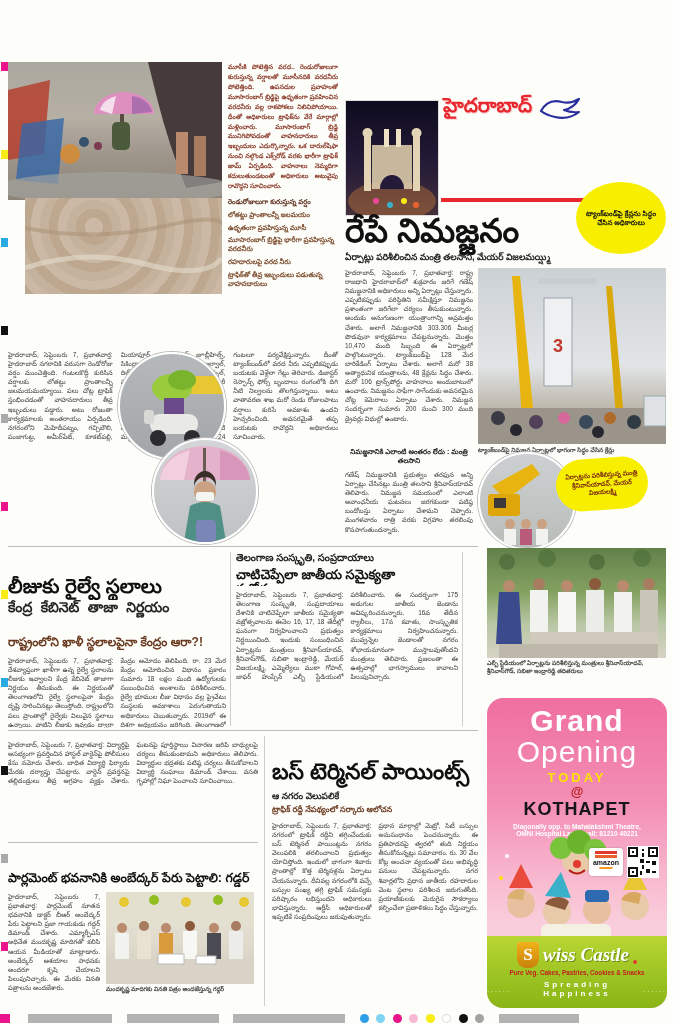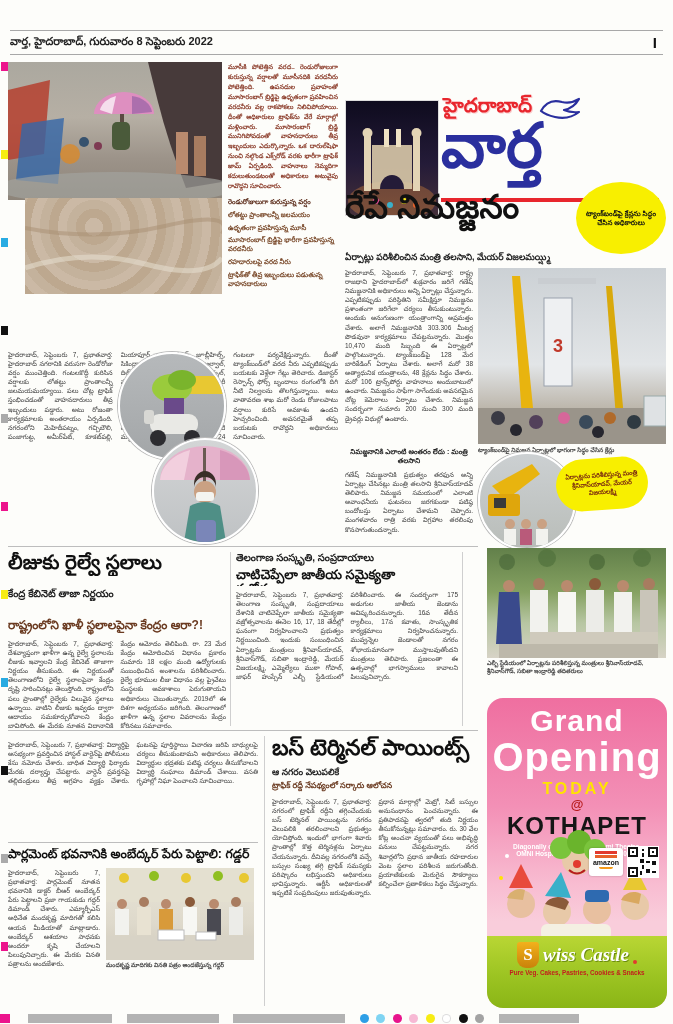--- a/index.html
+++ b/index.html
@@ -4,21 +4,21 @@
 <style>
   html,body{margin:0;padding:0;background:#e9e9e6;}
   #page{position:relative;width:673px;height:1024px;background:#fdfdfa;margin:0 auto;
         font-family:"Liberation Sans",sans-serif;overflow:hidden;}
   .abs{position:absolute;}
   .photo{position:absolute;overflow:hidden;background:#c9c9c6;}
   .circle{border-radius:50%;border:2px solid #fff;box-shadow:0 0 0 1px #bbb;}
   .body-text{font-size:6.5px;line-height:1.4;color:#3b3b3b;text-align:justify;overflow:hidden;}
   .cols2{column-count:2;column-gap:7px;}
   .cols3{column-count:3;column-gap:8px;}
-  .headline{font-weight:bold;color:#101010;line-height:1.05;overflow:hidden;}
+  .headline{font-weight:bold;color:#101010;line-height:1.05;overflow:hidden;margin-top:24px;}
   .subhead{font-weight:bold;color:#222;overflow:hidden;}
   .caption{font-size:6px;line-height:1.3;color:#444;font-weight:bold;overflow:hidden;}
   .rule-h{position:absolute;background:#bdbdbd;height:1px;}
   .rule-v{position:absolute;background:#cfcfcf;width:1px;}
   .regsq{position:absolute;left:1px;width:7px;height:9px;}
   .dot{width:9px;height:9px;border-radius:50%;display:inline-block;margin-right:3px;vertical-align:middle;}
   .graybar{height:9px;background:#b3b3b3;display:inline-block;vertical-align:middle;margin-right:10px;}
 </style>
 </head>
 <body>
@@ -32,24 +32,20 @@
     <div class="regsq" style="top:326px;background:#111"></div>
     <div class="regsq" style="top:414px;background:#aaa"></div>
     <div class="regsq" style="top:502px;background:#ec148c"></div>
     <div class="regsq" style="top:590px;background:#f7ec13"></div>
     <div class="regsq" style="top:678px;background:#29abe2"></div>
     <div class="regsq" style="top:766px;background:#111"></div>
     <div class="regsq" style="top:854px;background:#aaa"></div>
     <div class="regsq" style="top:942px;background:#ec148c"></div>
   </div>
 
-  <div class="abs" style="top:30px;left:10px;width:653px;height:23px;border-top:1px solid #a8a8a8;border-bottom:1px solid #a8a8a8;display:flex;align-items:center;justify-content:space-between;">
-    <span style="font-size:11px;font-weight:bold;color:#222;">వార్త, హైదరాబాద్, గురువారం 8 సెప్టెంబరు 2022</span>
-    <span style="font-size:15px;font-weight:bold;color:#111;margin-right:6px;">I</span>
-  </div>
 
   <div class="photo" style="left:8px;top:62px;width:214px;height:138px;background:linear-gradient(180deg,#aba89f 0%,#b6afa4 40%,#9c9389 70%,#8d8479 100%);">
     <svg width="214" height="138">
       <polygon points="0,28 42,18 36,92 0,98" fill="#b5402f" opacity="0.85"></polygon>
       <polygon points="14,62 56,56 50,122 8,118" fill="#3566a8" opacity="0.8"></polygon>
       <circle cx="62" cy="92" r="10" fill="#d98a2b" opacity="0.8"></circle>
       <path d="M86 52 a30 22 0 0 1 60 0 Z" fill="#de8fc0"></path>
       <path d="M92 48 a24 18 0 0 1 16 -14 L104 52 Z" fill="#fff" opacity="0.7"></path>
       <path d="M124 34 a24 18 0 0 1 20 16 L124 52 Z" fill="#8a5aa0" opacity="0.6"></path>
       <rect x="112" y="52" width="4" height="26" fill="#5a4a42"></rect>
@@ -82,21 +78,20 @@
         <circle cx="58" cy="100" r="3" fill="#f7ec13"></circle>
         <circle cx="70" cy="104" r="3" fill="#e8622b"></circle>
       </svg>
     </div>
     <div class="abs" style="left:98px;top:0;width:220px;height:28px;display:flex;align-items:center;gap:6px;">
       <span style="font-size:20px;font-weight:900;color:#e8262d;text-shadow:1px 1px 0 #f9c9c9;white-space:nowrap;">హైదరాబాద్</span>
       <svg width="44" height="26" viewBox="0 0 44 26">
         <path d="M3 16 Q10 3 24 7 Q33 9 41 4 Q36 13 26 15 Q33 18 41 17 Q31 25 17 22 Q8 20 3 16 Z" fill="none" stroke="#2a2f9e" stroke-width="2.2" stroke-linejoin="round"></path>
       </svg>
     </div>
-    <div class="abs" style="left:96px;top:18px;width:222px;height:84px;font-size:62px;font-weight:900;color:#2a2f9e;line-height:1.1;overflow:hidden;">వార్త</div>
     <div class="abs" style="left:96px;top:104px;width:218px;height:4px;background:#e8262d;"></div>
   </div>
 
   <div class="abs headline" style="left:345px;top:190px;width:230px;height:58px;font-size:33px;font-weight:900;">రేపే నిమజ్జనం</div>
   <div class="abs" style="left:576px;top:182px;width:90px;height:72px;background:#f8ef00;border-radius:50%;display:flex;align-items:center;justify-content:center;text-align:center;">
     <span style="font-size:7px;font-weight:bold;color:#111;line-height:1.35;padding:0 8px;">ట్యాంక్‌బండ్‌పై క్రేన్లను సిద్ధం చేసిన అధికారులు</span>
   </div>
   <div class="abs subhead" style="left:345px;top:252px;width:322px;height:13px;font-size:9px;">ఏర్పాట్లు పరిశీలించిన మంత్రి తలసాని, మేయర్ విజలమయ్ష్మి</div>
 
   <div class="abs body-text" style="left:345px;top:268px;width:128px;height:176px;">హైదరాబాద్, సెప్టెంబరు 7, ప్రభాతవార్త: రాష్ట్ర రాజధాని హైదరాబాద్‌లో శుక్రవారం జరిగే గణేష్ నిమజ్జనానికి అధికారులు అన్ని ఏర్పాట్లు చేస్తున్నారు. ఎప్పటికప్పుడు పరిస్థితిని సమీక్షిస్తూ నిమజ్జనం ప్రశాంతంగా జరిగేలా చర్యలు తీసుకుంటున్నారు. అందుకు అనుగుణంగా యంత్రాంగాన్ని అప్రమత్తం చేశారు. అలాగే నిమజ్జనానికి 303.306 మీటర్ల పొడవునా కార్యక్రమాలు చేపట్టనున్నారు. మొత్తం 10,470 మంది సిబ్బంది ఈ ఏర్పాట్లలో పాల్గొంటున్నారు. ట్యాంక్‌బండ్‌పై 128 మేర బారికేడింగ్ ఏర్పాటు చేశారు. అలాగే మరో 38 అత్యాధునిక యంత్రాలను, 48 క్రేన్లను సిద్ధం చేశారు. మరో 106 ట్రాన్స్‌పోర్టు వాహనాలు అందుబాటులో ఉంచారు. నిమజ్జనం సాఫీగా సాగేందుకు అవసరమైన చోట్ల కెమెరాలు ఏర్పాటు చేశారు. నిమజ్జన సందర్భంగా సుమారు 200 నుంచి 300 మంది డ్రైవర్లు విధుల్లో ఉంటారు.</div>
@@ -184,21 +179,21 @@
       <rect x="42" y="80" width="20" height="22" rx="4" fill="#7a86b8"></rect>
     </svg>
   </div>
 
   <div class="rule-h" style="left:8px;top:546px;width:470px;"></div>
   <div class="rule-v" style="left:230px;top:552px;height:174px;"></div>
   <div class="rule-v" style="left:462px;top:552px;height:174px;"></div>
 
   <div class="abs" style="left:8px;top:552px;width:218px;height:176px;overflow:hidden;">
     <div class="headline" style="font-size:20px;font-weight:900;height:24px;">లీజుకు రైల్వే స్థలాలు</div>
-    <div class="subhead" style="font-size:10px;margin-top:12px;">కేంద్ర కేబినెట్ తాజా నిర్ణయం</div>
+    <div class="subhead" style="font-size:14px;margin-top:0;font-family:Liberation Mono, monospace;">కేంద్ర కేబినెట్ తాజా నిర్ణయం</div>
     <div class="subhead" style="font-size:12px;color:#6a3a20;margin-top:16px;">రాష్ట్రంలోని ఖాళీ స్థలాలపైనా కేంద్రం ఆరా?!</div>
     <div class="body-text cols2" style="margin-top:4px;height:120px;">హైదరాబాద్, సెప్టెంబరు 7, ప్రభాతవార్త: దేశవ్యాప్తంగా ఖాళీగా ఉన్న రైల్వే స్థలాలను లీజుకు ఇవ్వాలని కేంద్ర కేబినెట్ తాజాగా నిర్ణయం తీసుకుంది. ఈ నిర్ణయంతో తెలంగాణలోని రైల్వే స్థలాలపైనా కేంద్రం దృష్టి సారించినట్లు తెలుస్తోంది. రాష్ట్రంలోని పలు ప్రాంతాల్లో రైల్వేకు విలువైన స్థలాలు ఉన్నాయి. వాటిని లీజుకు ఇవ్వడం ద్వారా ఆదాయం సమకూర్చుకోవాలని కేంద్రం భావిస్తోంది. ఈ మేరకు నూతన విధానానికి కేంద్రం ఆమోదం తెలిపింది. రా. 23 మేర కేంద్రం ఆమోదించిన విధానం ప్రకారం సుమారు 18 లక్షల మంది ఉద్యోగులకు సంబంధించిన అంశాలను పరిశీలించారు. రైల్వే భూముల లీజు విధానం వల్ల ప్రైవేటు సంస్థలకు అవకాశాలు పెరుగుతాయని అధికారులు చెబుతున్నారు. 2019లో ఈ దిశగా అధ్యయనం జరిగింది. తెలంగాణలో ఖాళీగా ఉన్న స్థలాల వివరాలను కేంద్రం కోరినట్లు సమాచారం.</div>
   </div>
 
   <div class="abs" style="left:236px;top:552px;width:222px;height:176px;overflow:hidden;">
     <div class="subhead" style="font-size:10px;">తెలంగాణ సంస్కృతి, సంప్రదాయాలు</div>
     <div class="headline" style="font-size:13px;font-weight:900;margin-top:2px;height:18px;">చాటిచెప్పేలా జాతీయ సమైక్యతా వజ్రోత్సవాలు</div>
     <div class="body-text cols2" style="margin-top:4px;height:132px;">హైదరాబాద్, సెప్టెంబరు 7, ప్రభాతవార్త: తెలంగాణ సంస్కృతి, సంప్రదాయాలు దేశానికి చాటిచెప్పేలా జాతీయ సమైక్యతా వజ్రోత్సవాలను ఈనెల 16, 17, 18 తేదీల్లో ఘనంగా నిర్వహించాలని ప్రభుత్వం నిర్ణయించింది. ఇందుకు సంబంధించిన ఏర్పాట్లను మంత్రులు శ్రీనివాస్‌యాదవ్, శ్రీనివాస్‌గౌడ్, సబితా ఇంద్రారెడ్డి, మేయర్ విజయలక్ష్మి, ఎమ్మెల్యేలు ముఠా గోపాల్, జాఫర్ హుస్సేన్ ఎల్బీ స్టేడియంలో పరిశీలించారు. ఈ సందర్భంగా 175 అడుగుల జాతీయ జెండాను ఆవిష్కరించనున్నారు. 16వ తేదీన ర్యాలీలు, 17న కవాతు, సాంస్కృతిక కార్యక్రమాలు నిర్వహించనున్నారు. మువ్వన్నెల జెండాలతో నగరం శోభాయమానంగా ముస్తాబవుతోందని మంత్రులు తెలిపారు. ప్రజలంతా ఈ ఉత్సవాల్లో భాగస్వాములు కావాలని పిలుపునిచ్చారు.</div>
   </div>
 
@@ -274,24 +269,24 @@
   <div class="abs" style="left:272px;top:736px;width:206px;height:270px;overflow:hidden;">
     <div class="headline" style="font-size:22px;font-weight:900;height:28px;">బస్ టెర్మినల్ పాయింట్స్</div>
     <div class="subhead" style="font-size:9px;margin-top:3px;">ఆ నగరం వెలుపలికే</div>
     <div class="subhead" style="font-size:8px;color:#6a3a20;margin-top:2px;">ట్రాఫిక్ రద్దీ నేపథ్యంలో సర్కారు ఆలోచన</div>
     <div class="body-text cols2" style="margin-top:5px;height:204px;">హైదరాబాద్, సెప్టెంబరు 7, ప్రభాతవార్త: నగరంలో ట్రాఫిక్ రద్దీని తగ్గించేందుకు బస్ టెర్మినల్ పాయింట్లను నగరం వెలుపలికి తరలించాలని ప్రభుత్వం యోచిస్తోంది. ఇందులో భాగంగా శివారు ప్రాంతాల్లో కొత్త టెర్మినళ్లను ఏర్పాటు చేయనున్నారు. దీనివల్ల నగరంలోకి వచ్చే బస్సుల సంఖ్య తగ్గి ట్రాఫిక్ సమస్యకు పరిష్కారం లభిస్తుందని అధికారులు భావిస్తున్నారు. ఆర్టీసీ అధికారులతో ఇప్పటికే సంప్రదింపులు జరుపుతున్నారు. ప్రధాన మార్గాల్లో మెట్రో, సిటీ బస్సుల అనుసంధానం పెంచనున్నారు. ఈ ప్రతిపాదనపై త్వరలో తుది నిర్ణయం తీసుకోనున్నట్లు సమాచారం. రు. 30 వేల కోట్ల అంచనా వ్యయంతో పలు అభివృద్ధి పనులు చేపట్టనున్నారు. నగర శివార్లలోని ప్రధాన జాతీయ రహదారుల వెంట స్థలాల పరిశీలన జరుగుతోంది. ప్రయాణికులకు మెరుగైన సౌకర్యాలు కల్పించేలా ప్రణాళికలు సిద్ధం చేస్తున్నారు.</div>
   </div>
 
   <div class="abs" style="left:487px;top:698px;width:180px;height:310px;border-radius:16px;overflow:hidden;background:linear-gradient(180deg,#ef6fa0 0%,#f390b6 35%,#f8bcd1 60%,#f9cddb 72%);">
     <div style="text-align:center;padding-top:8px;">
       <div style="font-size:30px;font-weight:900;color:#fff;line-height:1.0;letter-spacing:1px;">Grand</div>
-      <div style="font-size:40px;font-weight:700;color:#fff;line-height:1.05;letter-spacing:1px;">Opening</div>
-      <div style="font-size:16px;font-weight:900;color:#ffe400;letter-spacing:3px;margin-top:2px;">TODAY</div>
+      <div style="font-size:30px;font-weight:400;color:#fff;line-height:1.05;letter-spacing:1px;">Opening</div>
+      <div style="font-size:13px;font-weight:900;color:#ffe400;letter-spacing:3px;margin-top:2px;">TODAY</div>
       <div style="font-size:13px;font-weight:900;color:#b71c1c;line-height:1.1;">@</div>
-      <div style="font-size:24px;font-weight:900;color:#161616;letter-spacing:1px;">KOTHAPET</div>
+      <div style="font-size:18px;font-weight:900;color:#161616;letter-spacing:1px;">KOTHAPET</div>
       <div style="font-size:6.6px;font-weight:bold;color:#fff;margin-top:3px;">Diagonally opp. to Mahalakshmi Theatre,</div>
       <div style="font-size:6.6px;font-weight:bold;color:#fff;">OMNI Hospital Lane  -  call: 81210 40221</div>
     </div>
 
     <div style="position:absolute;left:0;top:128px;width:180px;height:114px;">
       <svg width="180" height="114">
         <circle cx="90" cy="34" r="15" fill="#e8c9a8"></circle>
         <circle cx="74" cy="22" r="11" fill="#7ac43c"></circle>
           <circle cx="92" cy="16" r="12" fill="#6ab42c"></circle>
           <circle cx="108" cy="24" r="11" fill="#7ac43c"></circle>
@@ -345,20 +340,25 @@
 
     <div style="position:absolute;left:0;bottom:0;width:180px;height:72px;background:linear-gradient(180deg,#b9d634 0%,#9cc422 55%,#8ab516 100%);">
       <div style="display:flex;align-items:center;justify-content:center;gap:4px;margin-top:6px;">
         <div style="width:22px;height:26px;background:linear-gradient(180deg,#f2b11c,#c9820a);border-radius:3px 3px 9px 9px;display:flex;align-items:center;justify-content:center;">
           <span style="font-family:'Liberation Serif',serif;font-size:17px;font-weight:bold;color:#fff;">S</span>
         </div>
         <span style="font-family:'Liberation Serif',serif;font-style:italic;font-size:19px;font-weight:bold;color:#fff;text-shadow:1px 1px 0 #6a8a10;">wiss Castle</span>
         <span style="width:4px;height:4px;border-radius:50%;background:#e23a2e;align-self:flex-end;margin-bottom:4px;"></span>
       </div>
       <div style="text-align:center;font-size:6.3px;font-weight:900;color:#c21d1d;margin-top:1px;">Pure Veg. Cakes, Pastries, Cookies &amp; Snacks</div>
+      <div style="text-align:center;margin-top:4px;display:flex;align-items:center;justify-content:center;gap:5px;">
+        <span style="font-size:7px;color:#e9f2c9;letter-spacing:2px;">......</span>
+        <span style="font-size:8px;font-weight:bold;color:#fff;letter-spacing:3px;">Spreading Happiness</span>
+        <span style="font-size:7px;color:#e9f2c9;letter-spacing:2px;">......</span>
+      </div>
     </div>
   </div>
 
   <div class="abs" style="left:0;top:1009px;width:673px;height:11px;white-space:nowrap;">
     <span style="display:inline-block;width:10px;height:9px;background:#ec148c;vertical-align:middle;margin-right:14px;"></span>
     <span class="graybar" style="width:84px;"></span>
     <span class="graybar" style="width:92px;"></span>
     <span class="graybar" style="width:112px;"></span>
     <span class="dot" style="background:#2e9fe6;"></span>
     <span class="dot" style="background:#7fd4f2;"></span>

